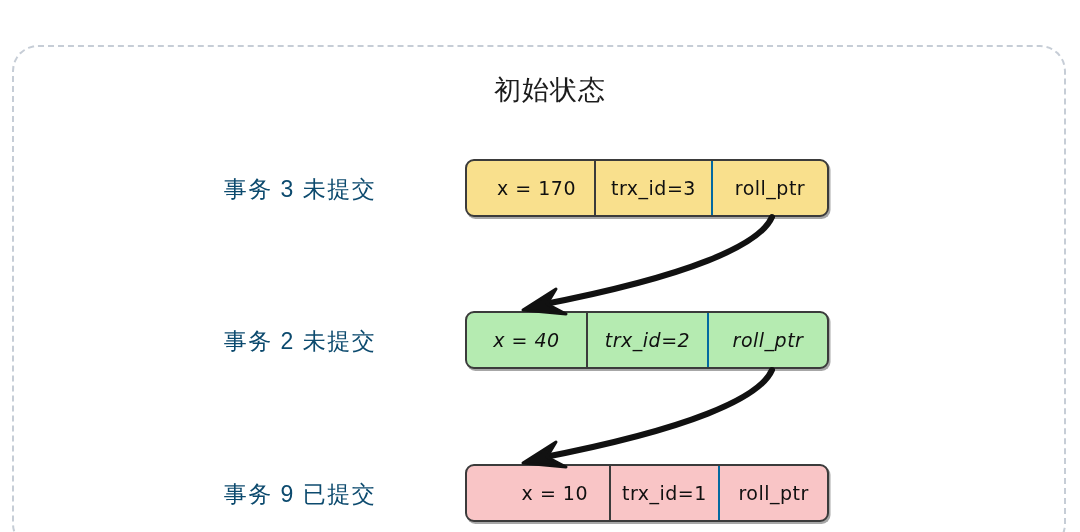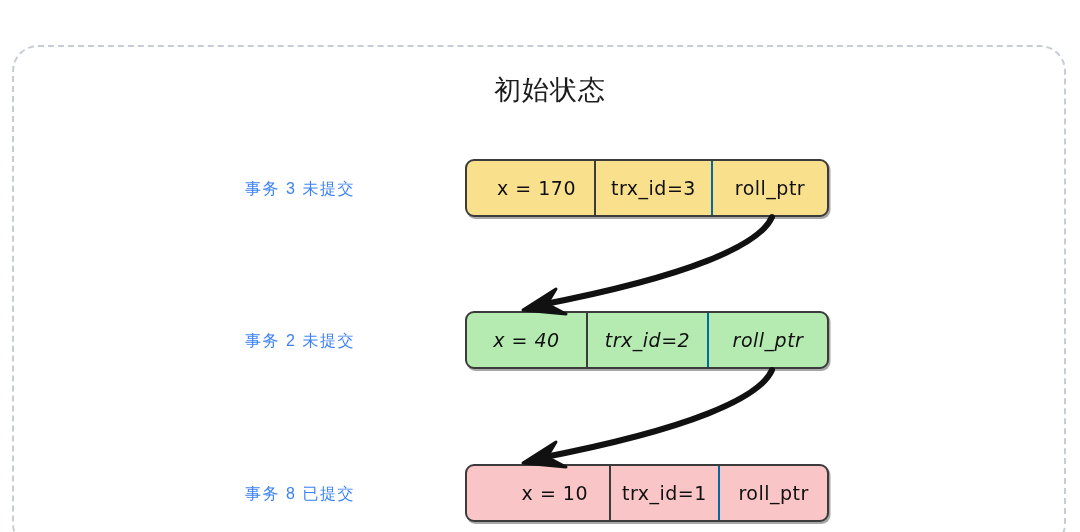--- a/index.html
+++ b/index.html
@@ -65,22 +65,22 @@
   
   .row-label {
     position: absolute;
     left: 150px;
     top: 0;
     width: 300px;
     height: 60px;
     display: flex;
     align-items: center;
     justify-content: center;
-    font-size: 16px;
-    color: #3b82f6;
+    font-size: 23px;
+    color: #0c4a6e;
     letter-spacing: 1.5px;
     white-space: nowrap;
   }
 
   
   .record {
     position: absolute;
     left: 465px;
     top: 0;
     width: 364px;
@@ -142,21 +142,21 @@
   <div class="row r2">
     <div class="row-label">事务 2 未提交</div>
     <div class="record green">
       <div class="cell c1">x = 40</div>
       <div class="cell c2">trx_id=2</div>
       <div class="cell c3">roll_ptr</div>
     </div>
   </div>
 
   <div class="row r3">
-    <div class="row-label">事务 8 已提交</div>
+    <div class="row-label">事务 9 已提交</div>
     <div class="record pink">
       <div class="cell c1">x = 10</div>
       <div class="cell c2">trx_id=1</div>
       <div class="cell c3">roll_ptr</div>
     </div>
   </div>
 
   <svg class="arrows" viewBox="0 0 1080 532">
 
     <g>

